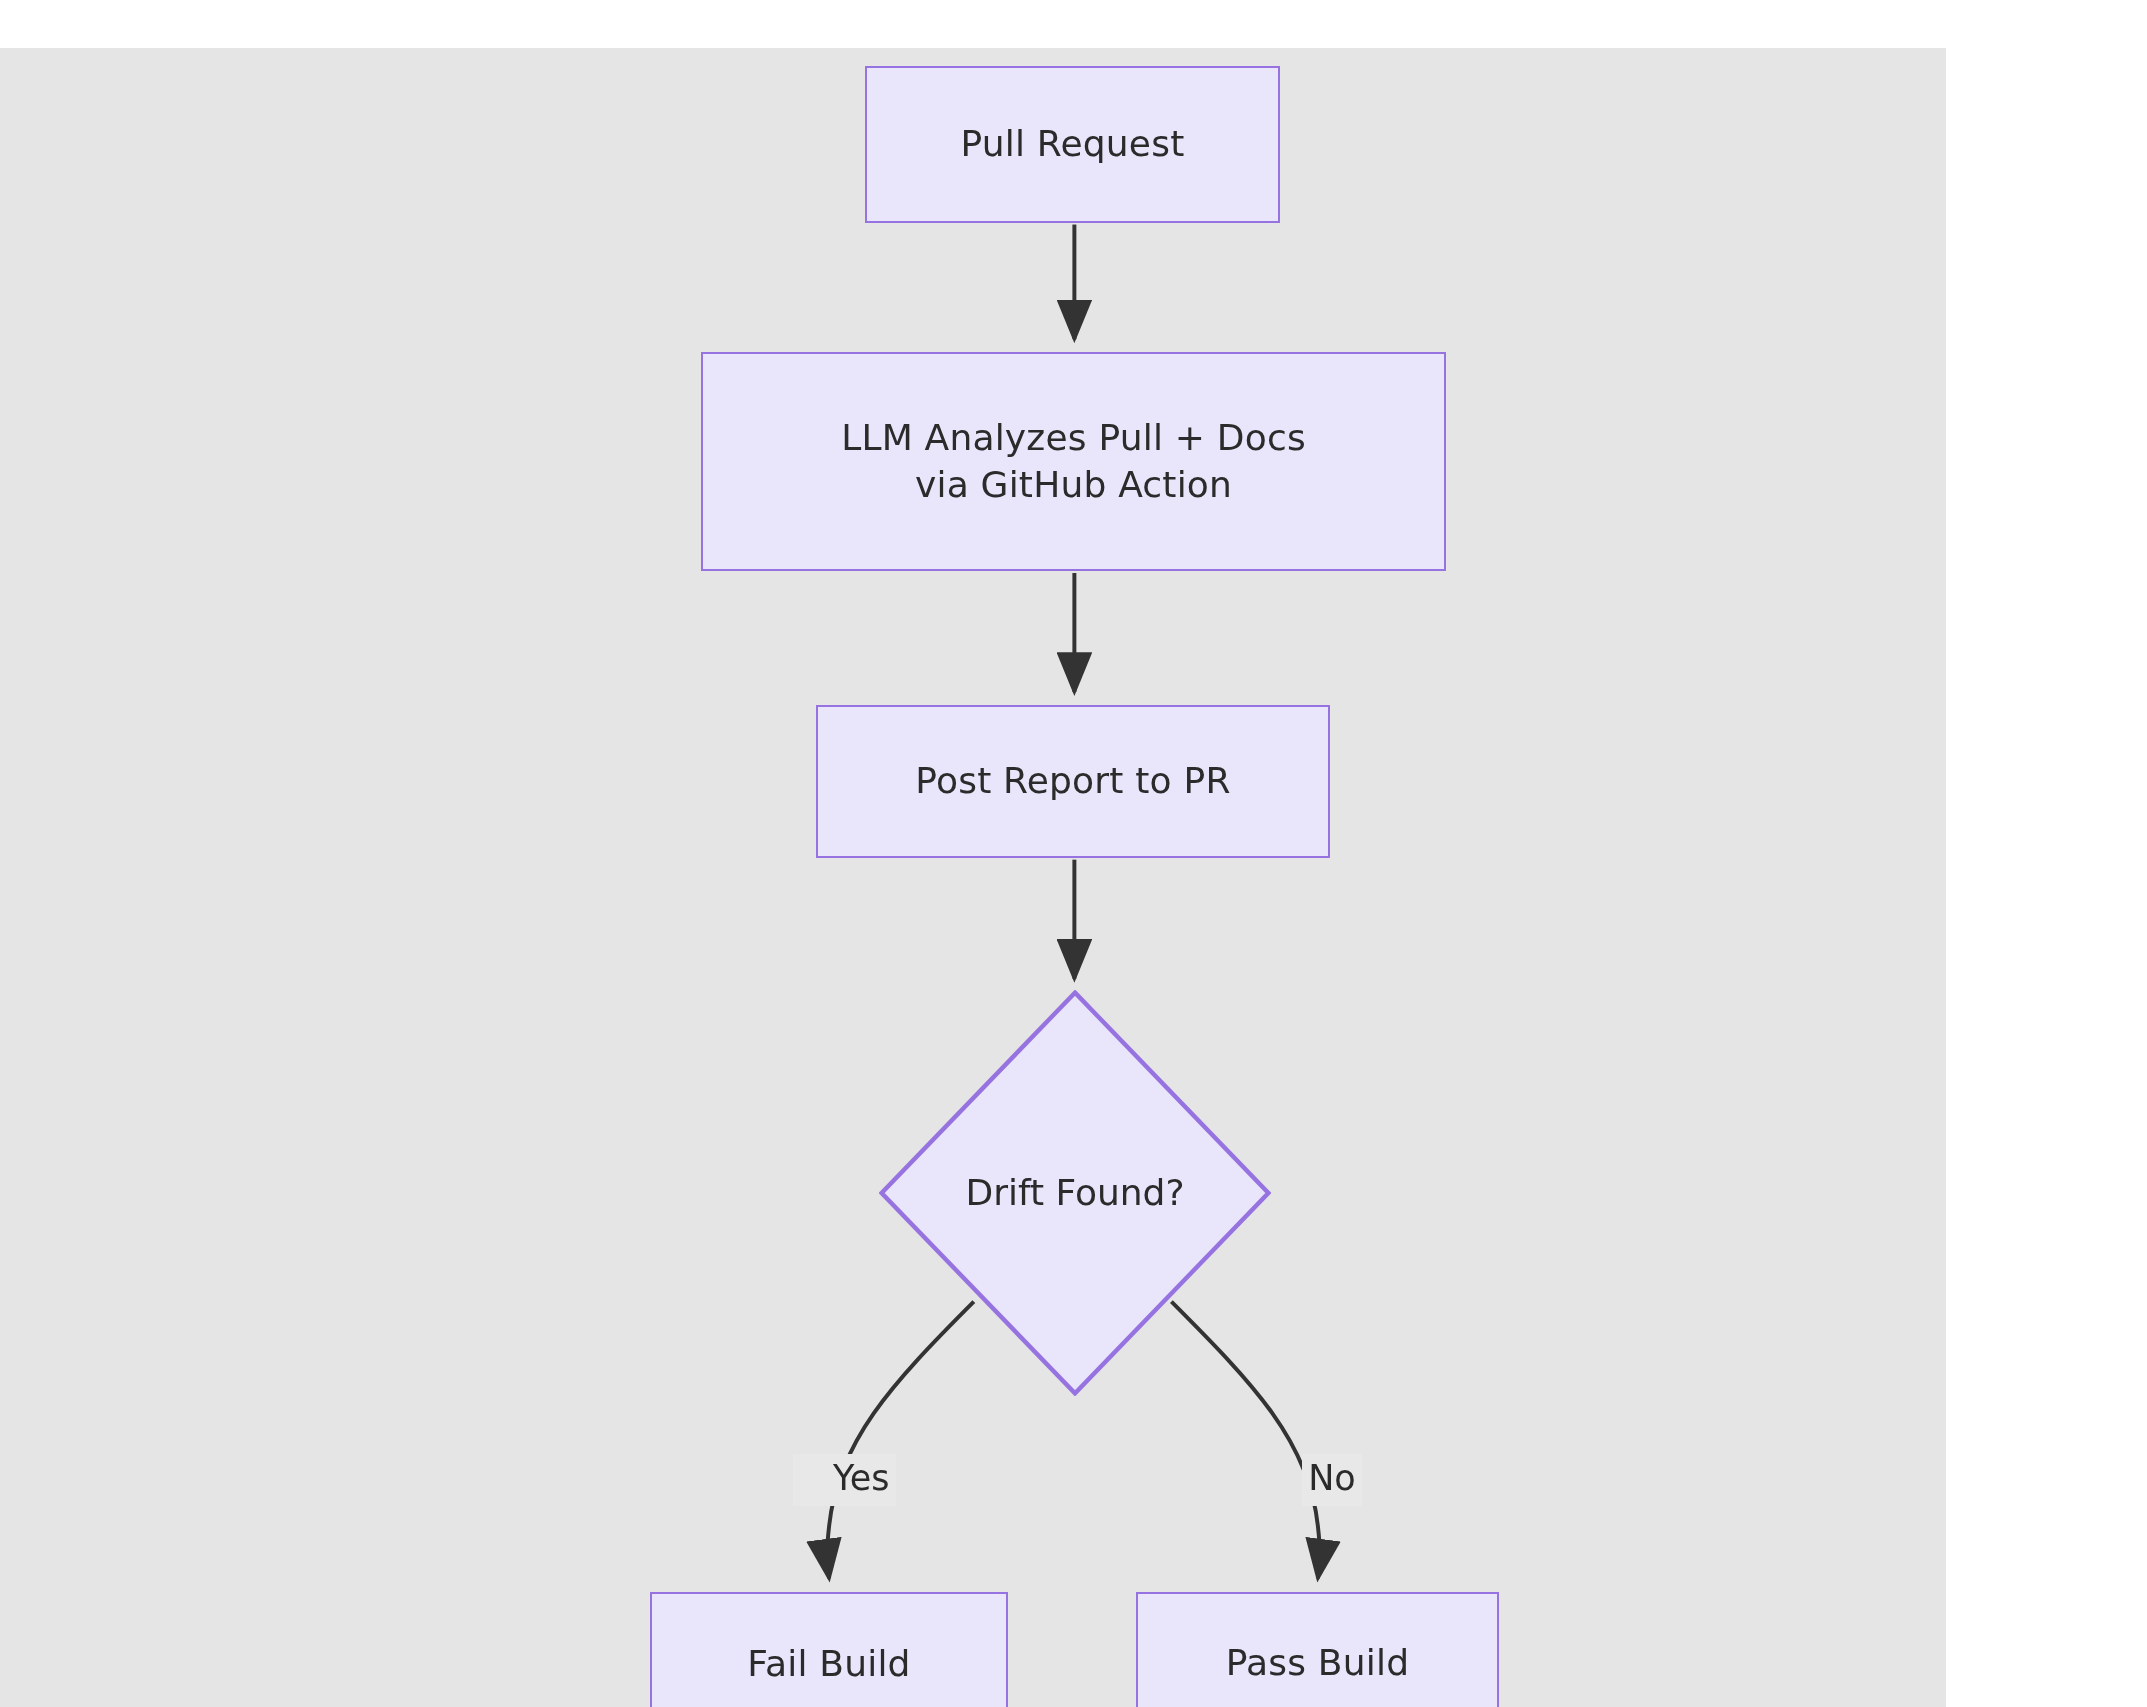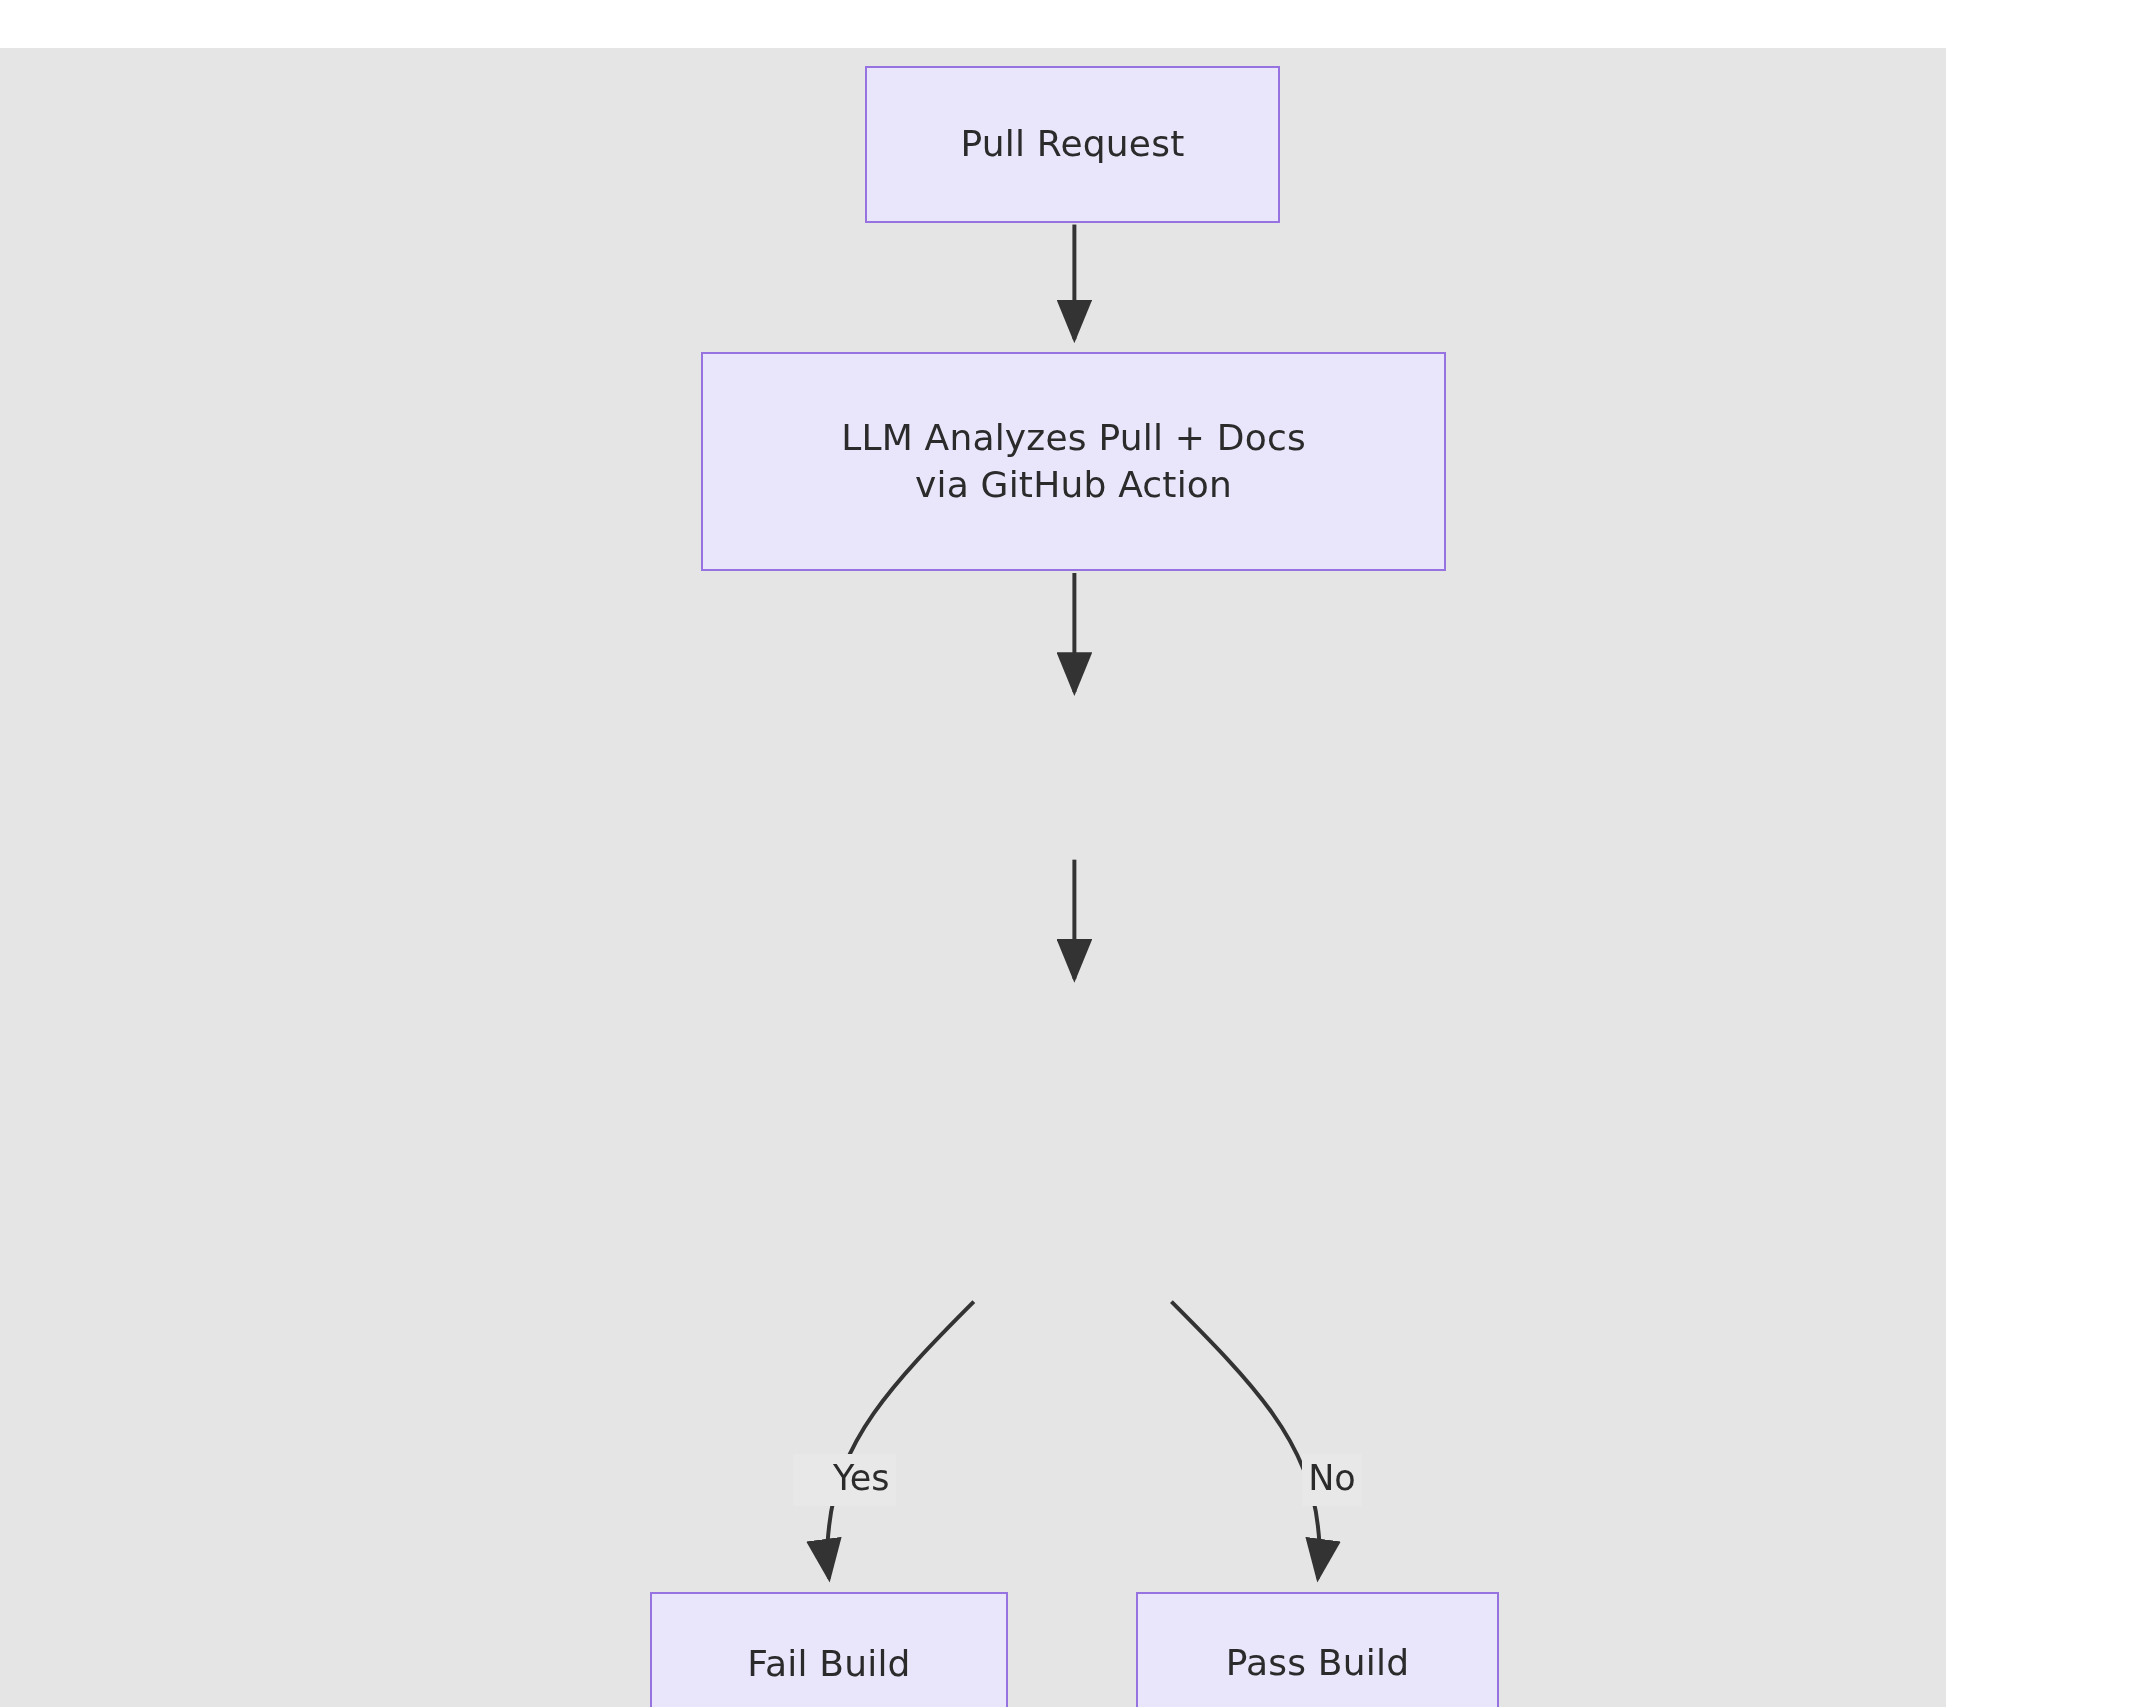--- a/index.html
+++ b/index.html
@@ -104,21 +104,30 @@
 
   <div class="node" style="left:865px; top:17.6px; width:415px; height:157px;">
     <span class="node-label">Pull Request</span>
   </div>
 
   <div class="node" style="left:701px; top:304px; width:745px; height:219px;">
     <span class="node-label">LLM Analyzes Pull + Docs
 via GitHub Action</span>
   </div>
 
+  <div class="node" style="left:816px; top:657px; width:514px; height:153px;">
+    <span class="node-label">Post Report to PR</span>
+  </div>
 
+  <div class="decision-wrap" style="left:879px; top:942px; width:392px; height:406px;">
+    <svg class="decision-shape" viewBox="0 0 444 460" preserveAspectRatio="none">
+      <polygon points="222,3 441,230 222,457 3,230" fill="#e9e6fb" stroke="#9673e0" stroke-width="5"></polygon>
+    </svg>
+    <span class="decision-text">Drift Found?</span>
+  </div>
 
   <div class="node" style="left:650px; top:1544px; width:358px; height:144px;">
     <span class="node-label">Fail Build</span>
   </div>
 
   <div class="node" style="left:1136px; top:1544px; width:363px; height:143px;">
     <span class="node-label">Pass Build</span>
   </div>
 
   <div class="edge-label" style="left:793px; top:1406px;padding-left:40px;">Yes</div>

